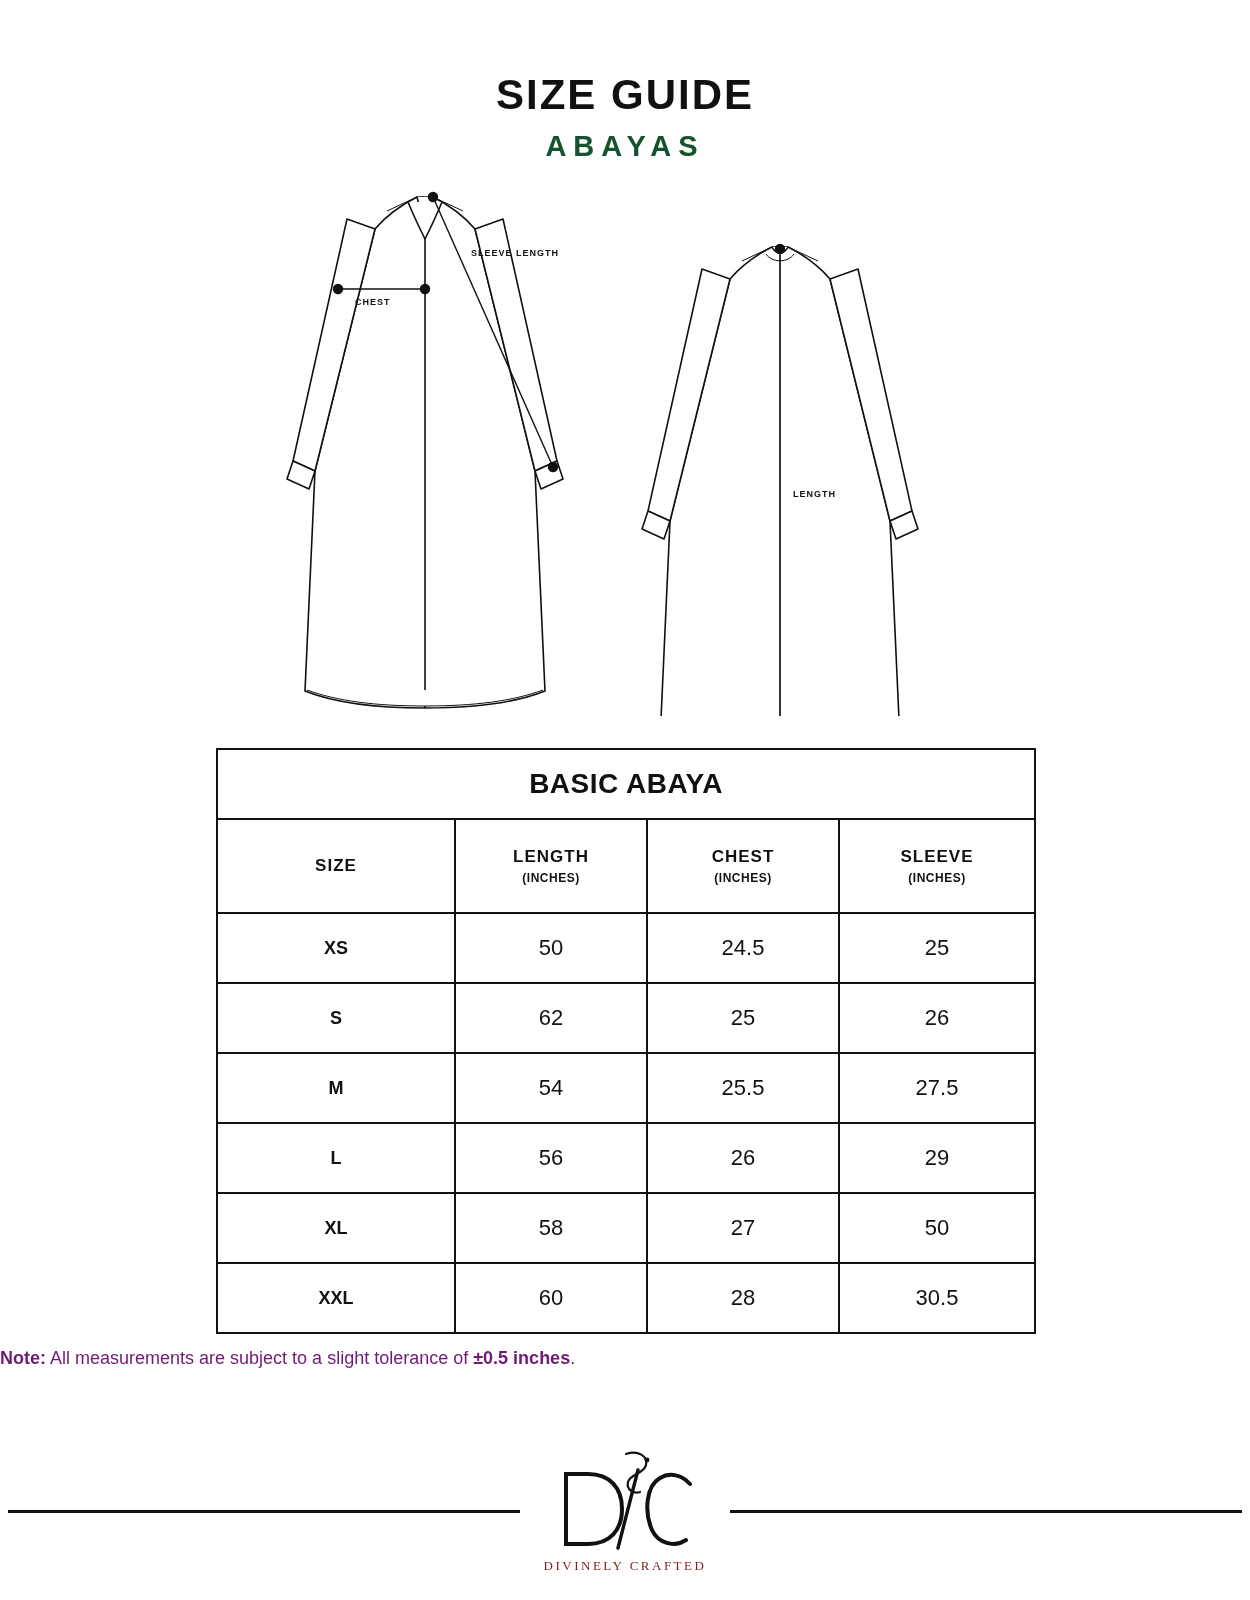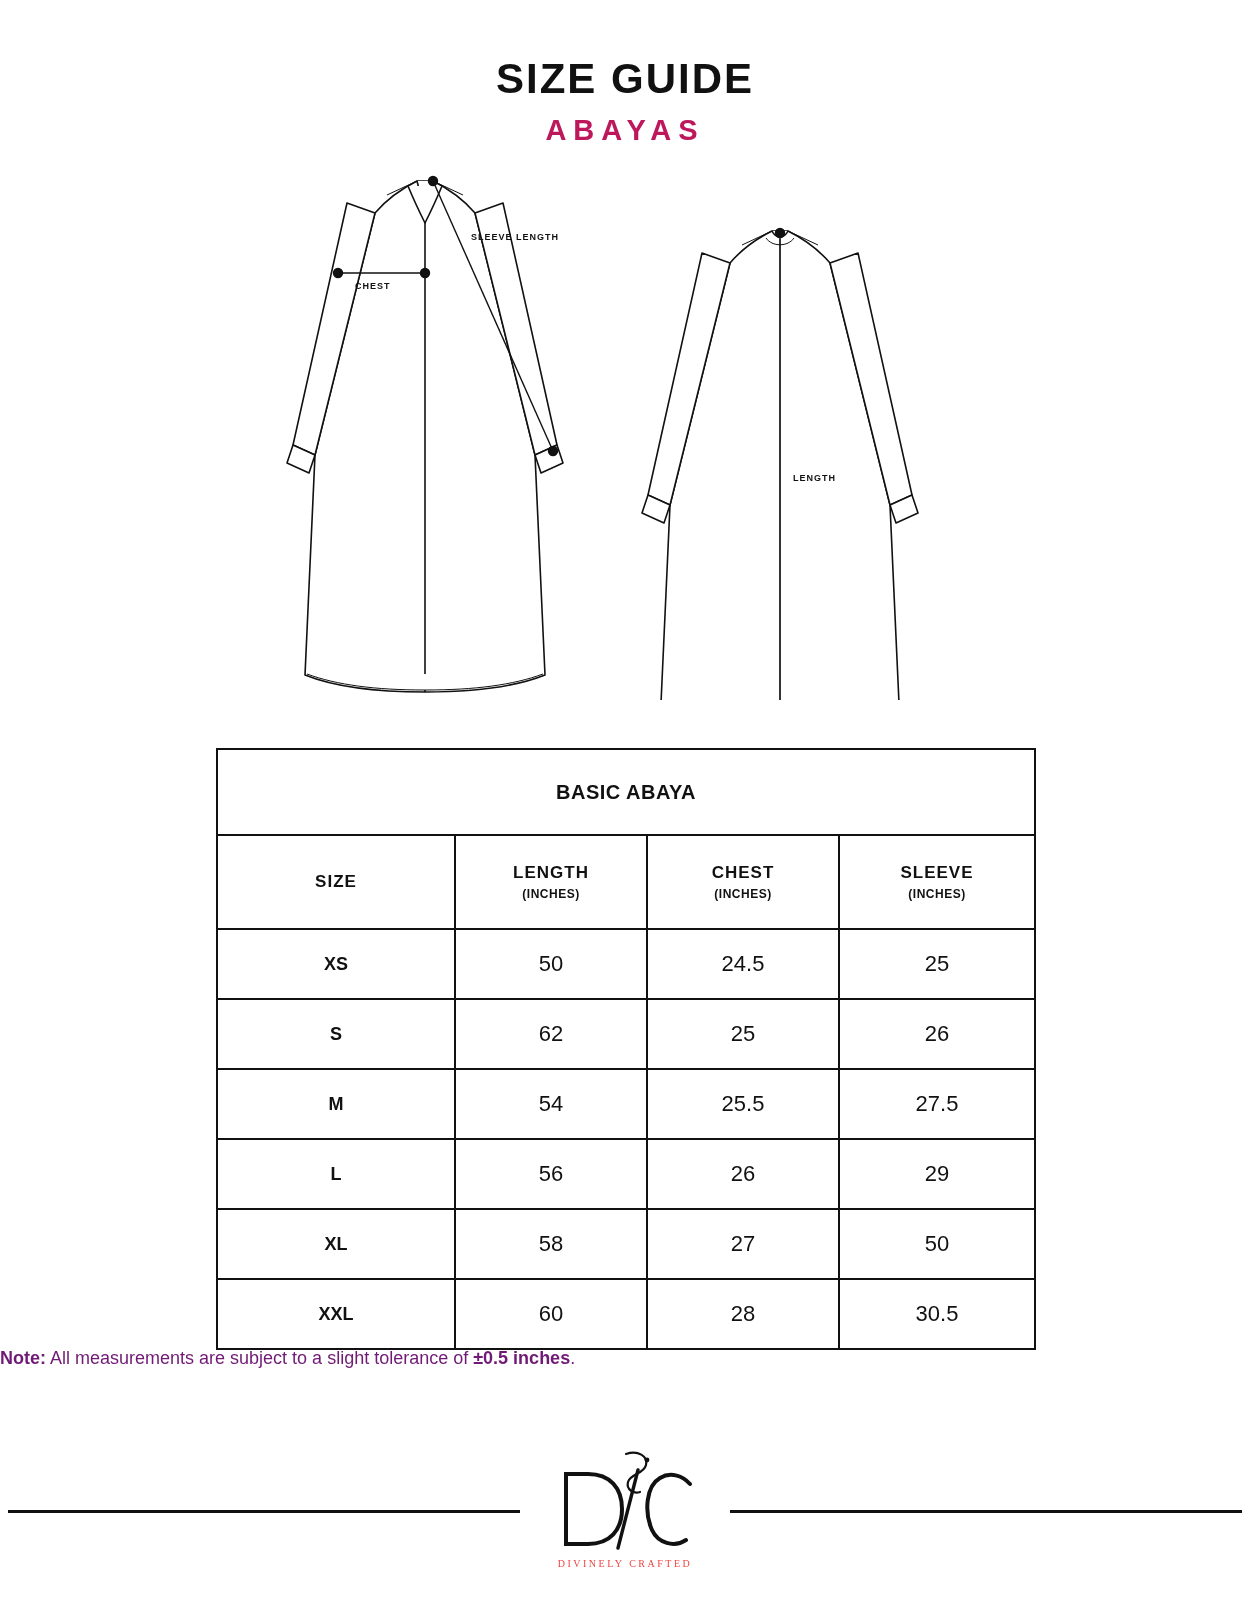--- a/index.html
+++ b/index.html
@@ -18,35 +18,35 @@
   .page {
     width: 1250px;
     height: 1600px;
     position: relative;
     box-sizing: border-box;
   }
 
   
   .header {
     text-align: center;
-    padding-top: 56px;
+    padding-top: 72px;
   }
   .title {
     font-size: 42px;
     font-weight: bold;
     letter-spacing: 2px;
     color: #111111;
     line-height: 1.1;
     margin: 0;
   }
   .subtitle {
     font-size: 29px;
     font-weight: bold;
     letter-spacing: 7px;
-    color: #be185d;
+    color: #14532d;
     margin: 12px 0 0 0;
   }
 
   
   .illustration {
     position: relative;
     width: 1250px;
     height: 560px;
     margin-top: 8px;
   }
@@ -66,25 +66,25 @@
     width: 100%;
     border-collapse: collapse;
     table-layout: fixed;
   }
   table.size-table td, table.size-table th {
     border: 2px solid #111111;
     text-align: center;
     color: #111111;
   }
   .tbl-title {
-    font-size: 20px;
+    font-size: 28px;
     font-weight: bold;
     letter-spacing: 0.5px;
     height: 68px;
-    padding: 8px;
+    padding: 0;
     border-radius: 7px;
   }
   .col-head {
     height: 92px;
     font-size: 17px;
     font-weight: bold;
     letter-spacing: 1px;
     padding: 0;
     vertical-align: middle;
   }
@@ -145,23 +145,23 @@
     top: 28px;
     width: 1250px;
     text-align: center;
   }
   .logo-mark {
     font-size: 0;
     line-height: 0;
   }
   .brand-name {
     font-family: "Liberation Serif", serif;
-    font-size: 10px;
+    font-size: 13px;
     letter-spacing: 2.5px;
-    color: #ef4444;
+    color: #7f1d1d;
     margin-top: 6px;
   }
   .lbl {
     font-family: "Liberation Sans", sans-serif;
     font-size: 9px;
     font-weight: bold;
     letter-spacing: 1px;
     fill: #111111;
   }
 </style>

